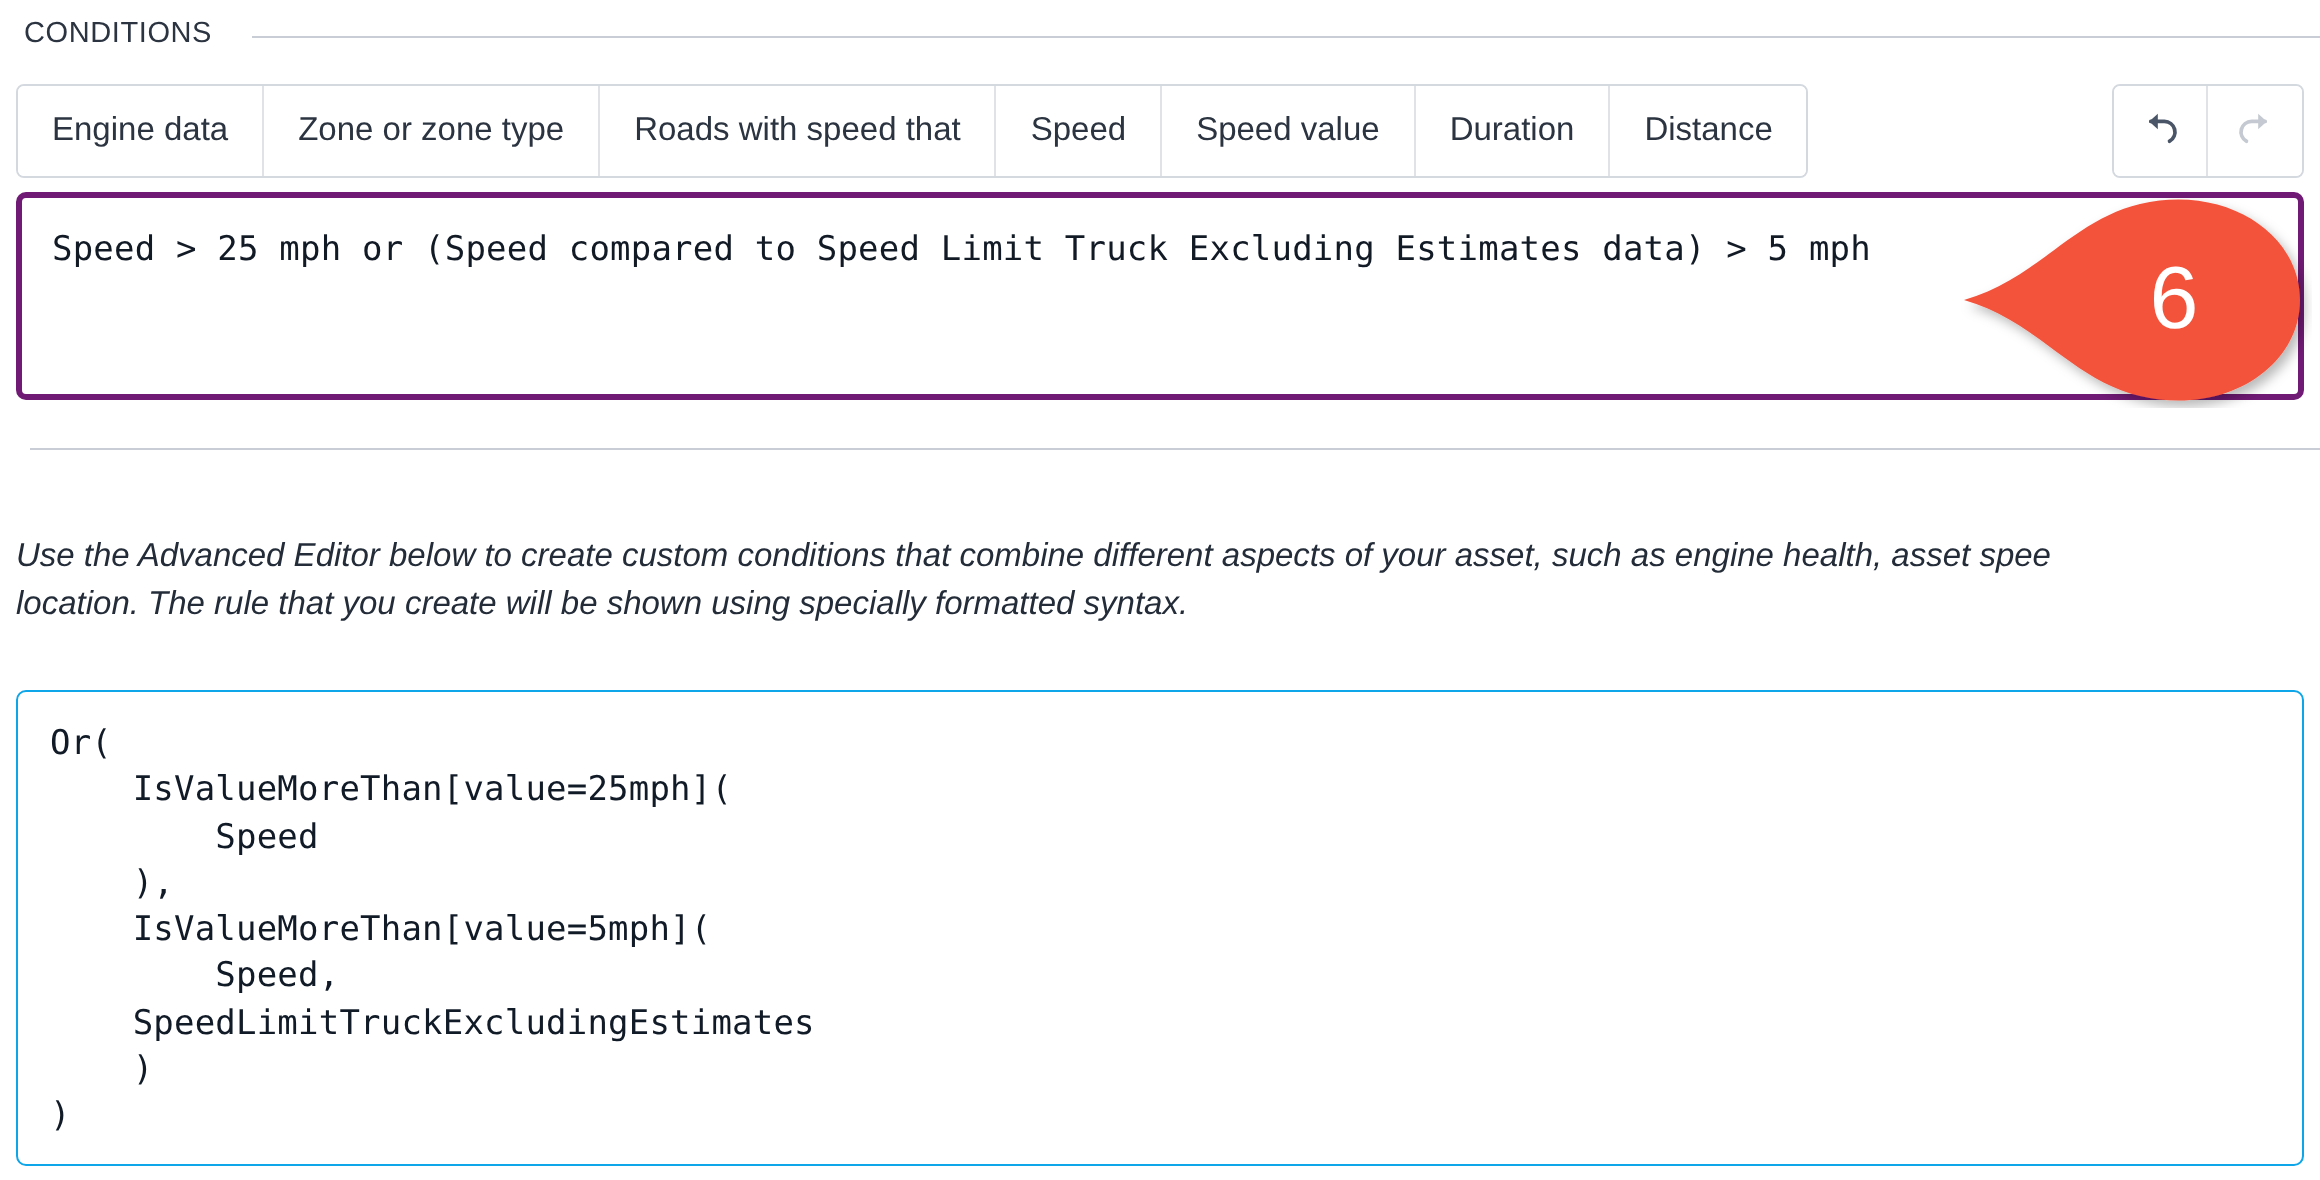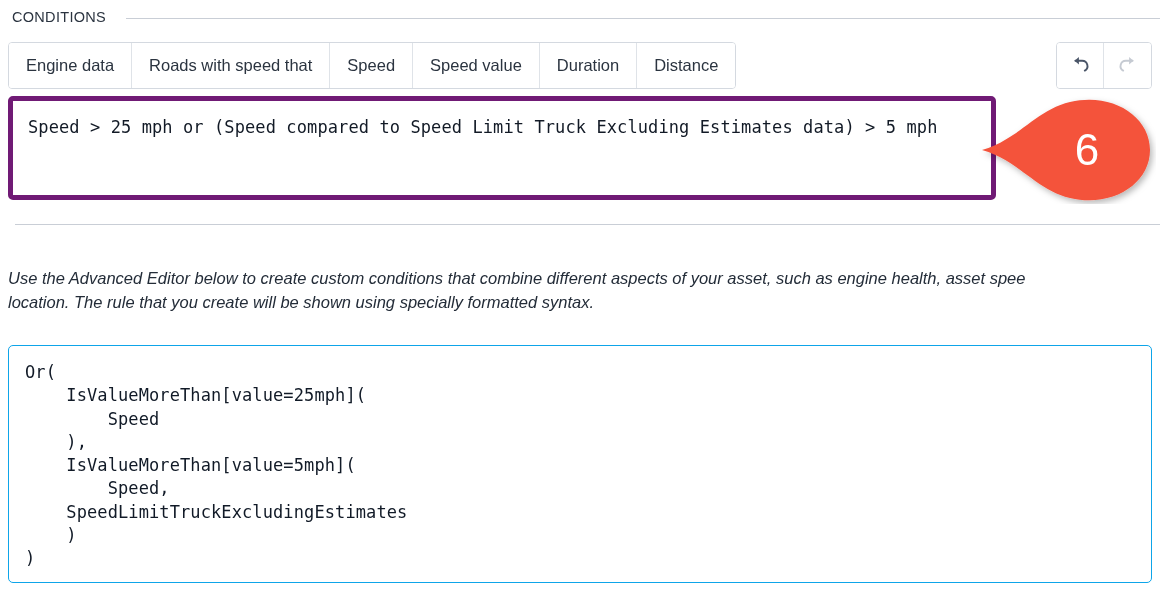--- a/index.html
+++ b/index.html
@@ -101,24 +101,24 @@
     cursor: pointer;
     padding: 0;
   }
   .icon-btn:last-child { border-right: 0; }
 
   
   #condition-box {
     position: absolute;
     left: 8px;
     top: 96px;
-    width: 988px;
+    width: 1144px;
     height: 104px;
     box-sizing: border-box;
-    border: 5px solid #701a75;
+    border: 3px solid #701a75;
     border-radius: 5px;
     background: #ffffff;
     overflow: hidden;
   }
   #condition-text {
     position: absolute;
     left: 15px;
     top: 16px;
     font-family: "DejaVu Sans Mono", monospace;
     font-size: 17px;
@@ -202,20 +202,21 @@
 
 <div id="conditions-head" class="section-head">
   <span class="label">CONDITIONS</span>
   <span class="rule"></span>
 </div>
 
 <div id="toolbar">
 
   <div class="btn-group">
     <button class="tool-btn">Engine data</button>
+    <button class="tool-btn">Zone or zone type</button>
     <button class="tool-btn">Roads with speed that</button>
     <button class="tool-btn">Speed</button>
     <button class="tool-btn">Speed value</button>
     <button class="tool-btn">Duration</button>
     <button class="tool-btn">Distance</button>
   </div>
 
   <div id="toolbar-spacer"></div>
 
   <div class="btn-group">

